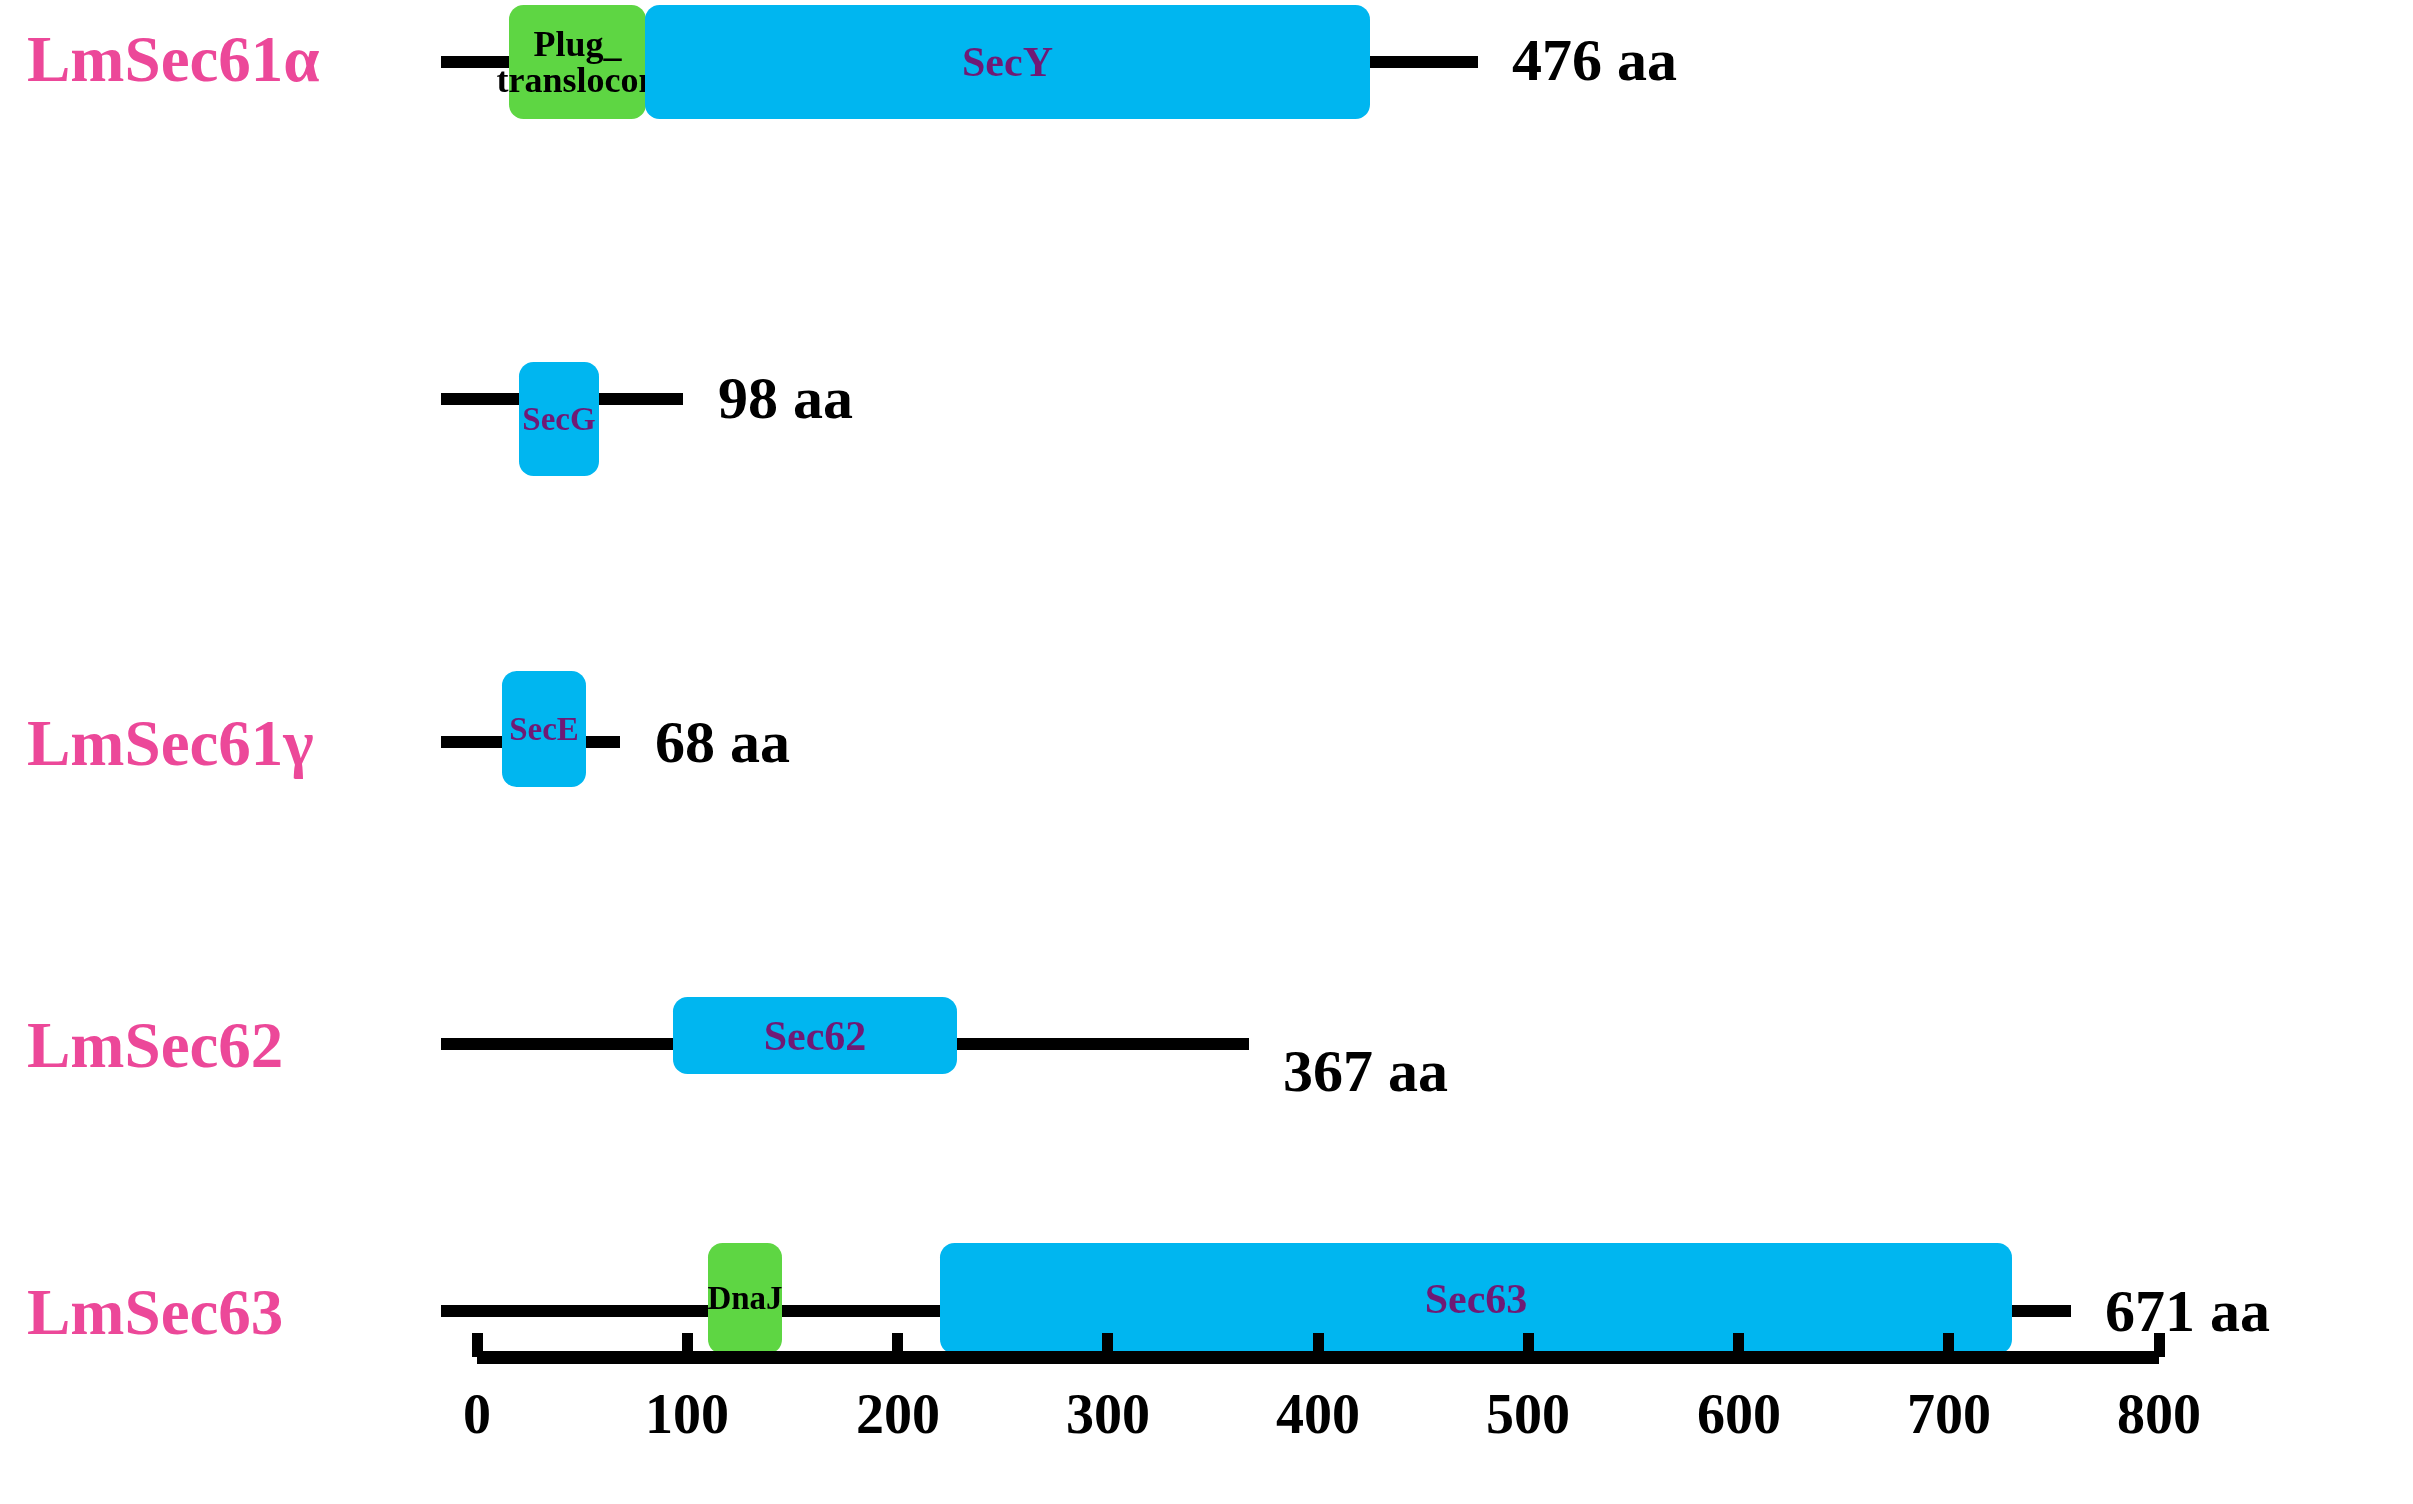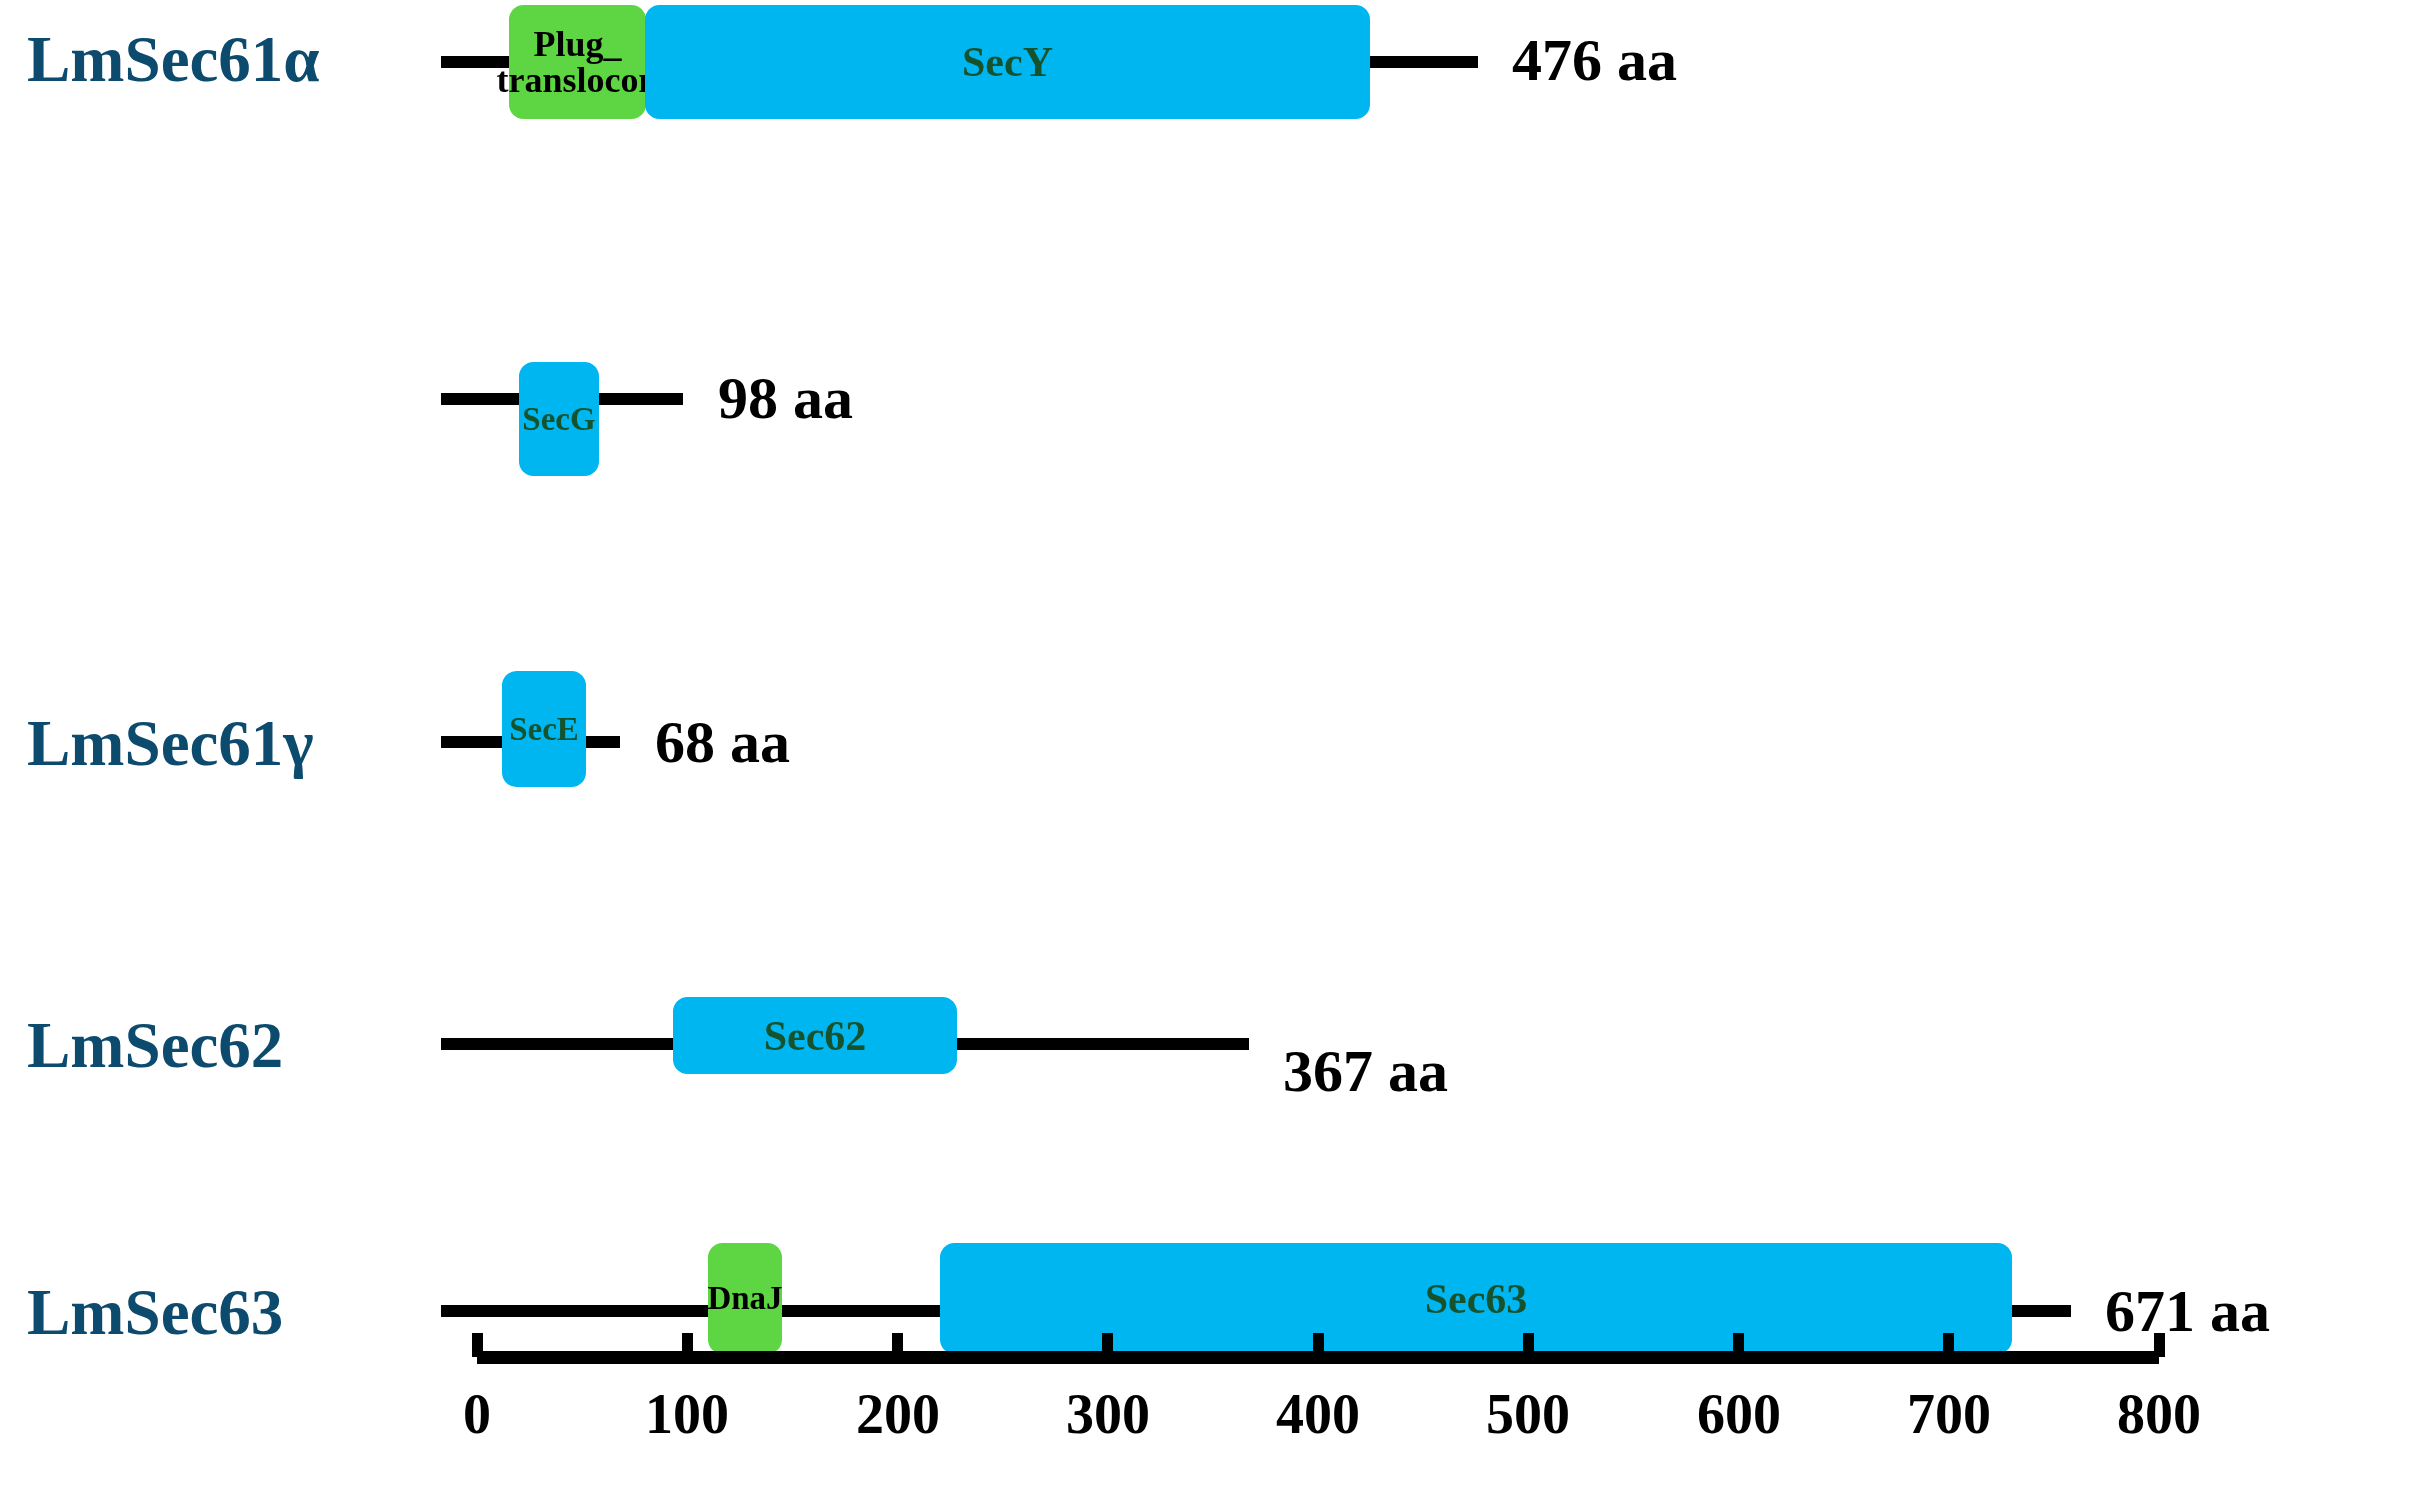--- a/index.html
+++ b/index.html
@@ -32,21 +32,21 @@
   }
 
   .protein-label {
     position: absolute;
     left: 27px;
     width: 400px;
     text-align: left;
     font-weight: bold;
     font-size: 65px;
     line-height: 1;
-    color: #0c4a6e;
+    color: #ec4899;
     white-space: nowrap;
   }
 
   
   .backbone {
     position: absolute;
     height: 11.8px;
     background: #000000;
   }
 
@@ -59,21 +59,21 @@
     border-radius: 14.5px;
     overflow: visible;
   }
   .domain-label {
     font-weight: bold;
     line-height: 1.0;
     text-align: center;
     white-space: nowrap;
   }
   .domain.blue { background: #00b6f0; }
-  .domain.blue .domain-label { color: #14532d; }
+  .domain.blue .domain-label { color: #701a75; }
   .domain.green { background: #5ed643; }
   .domain.green .domain-label { color: #000000; }
 
   .aa-length {
     position: absolute;
     font-weight: bold;
     font-size: 60px;
     line-height: 1;
     color: #000000;
     white-space: nowrap;

